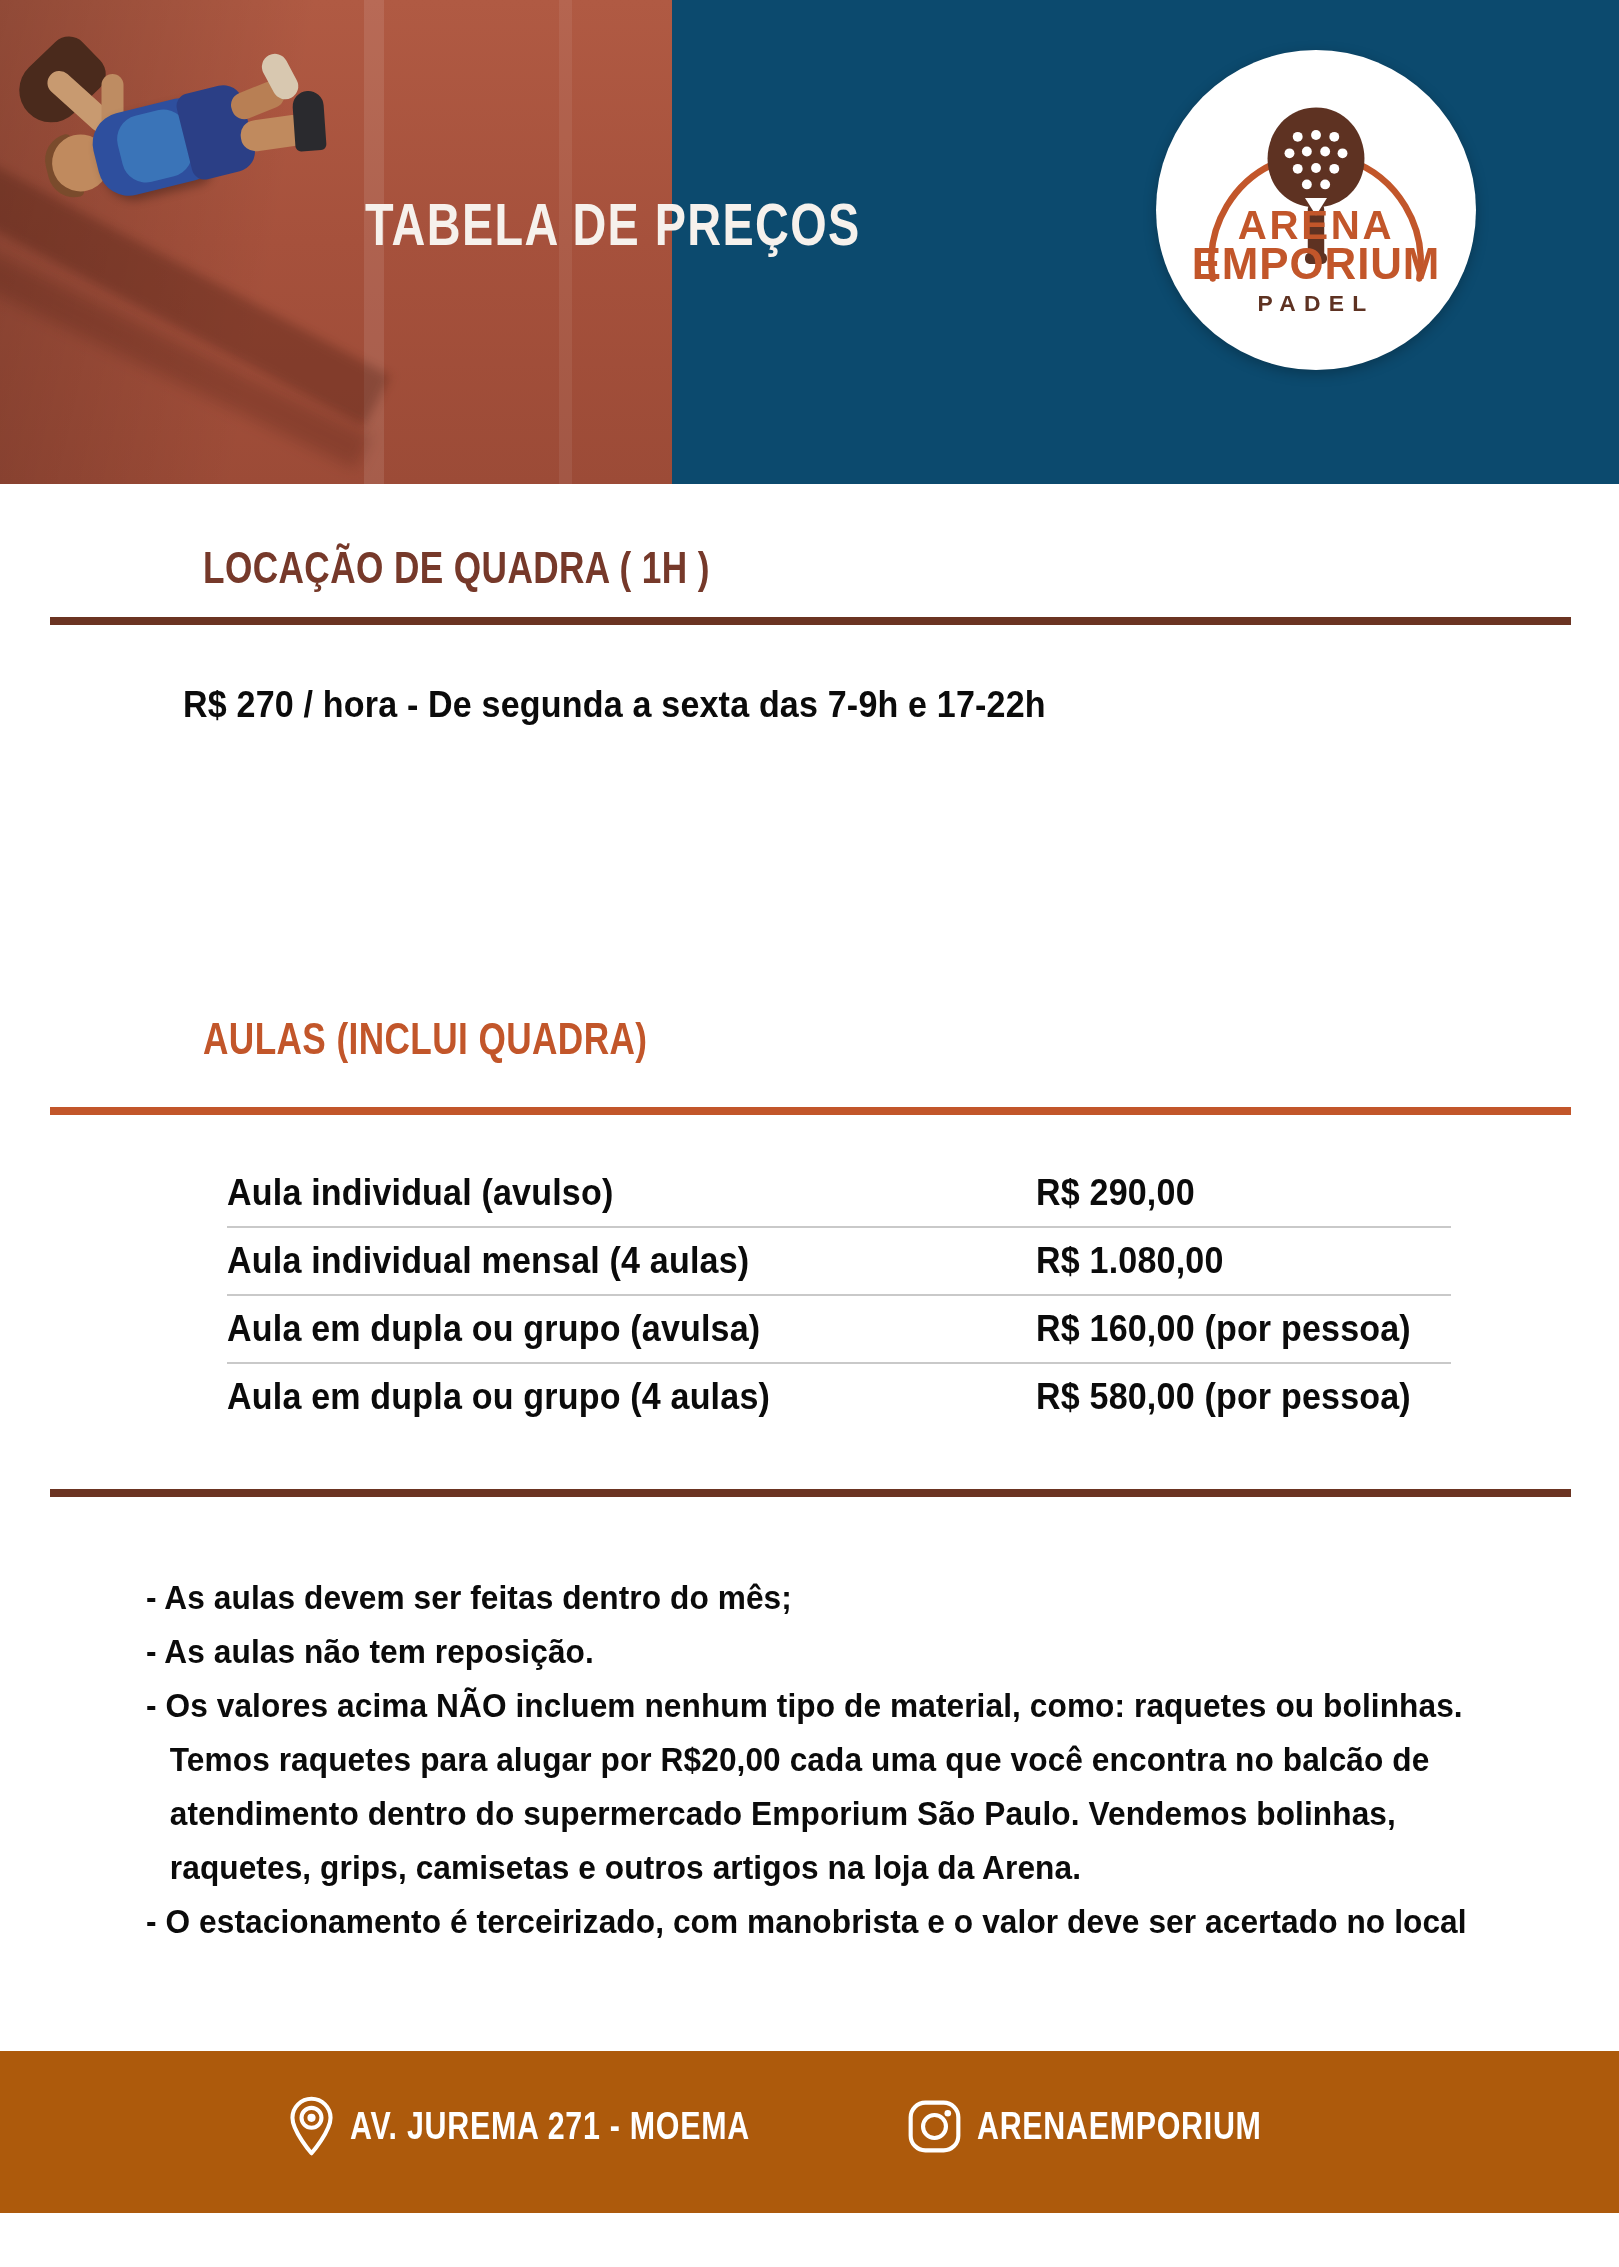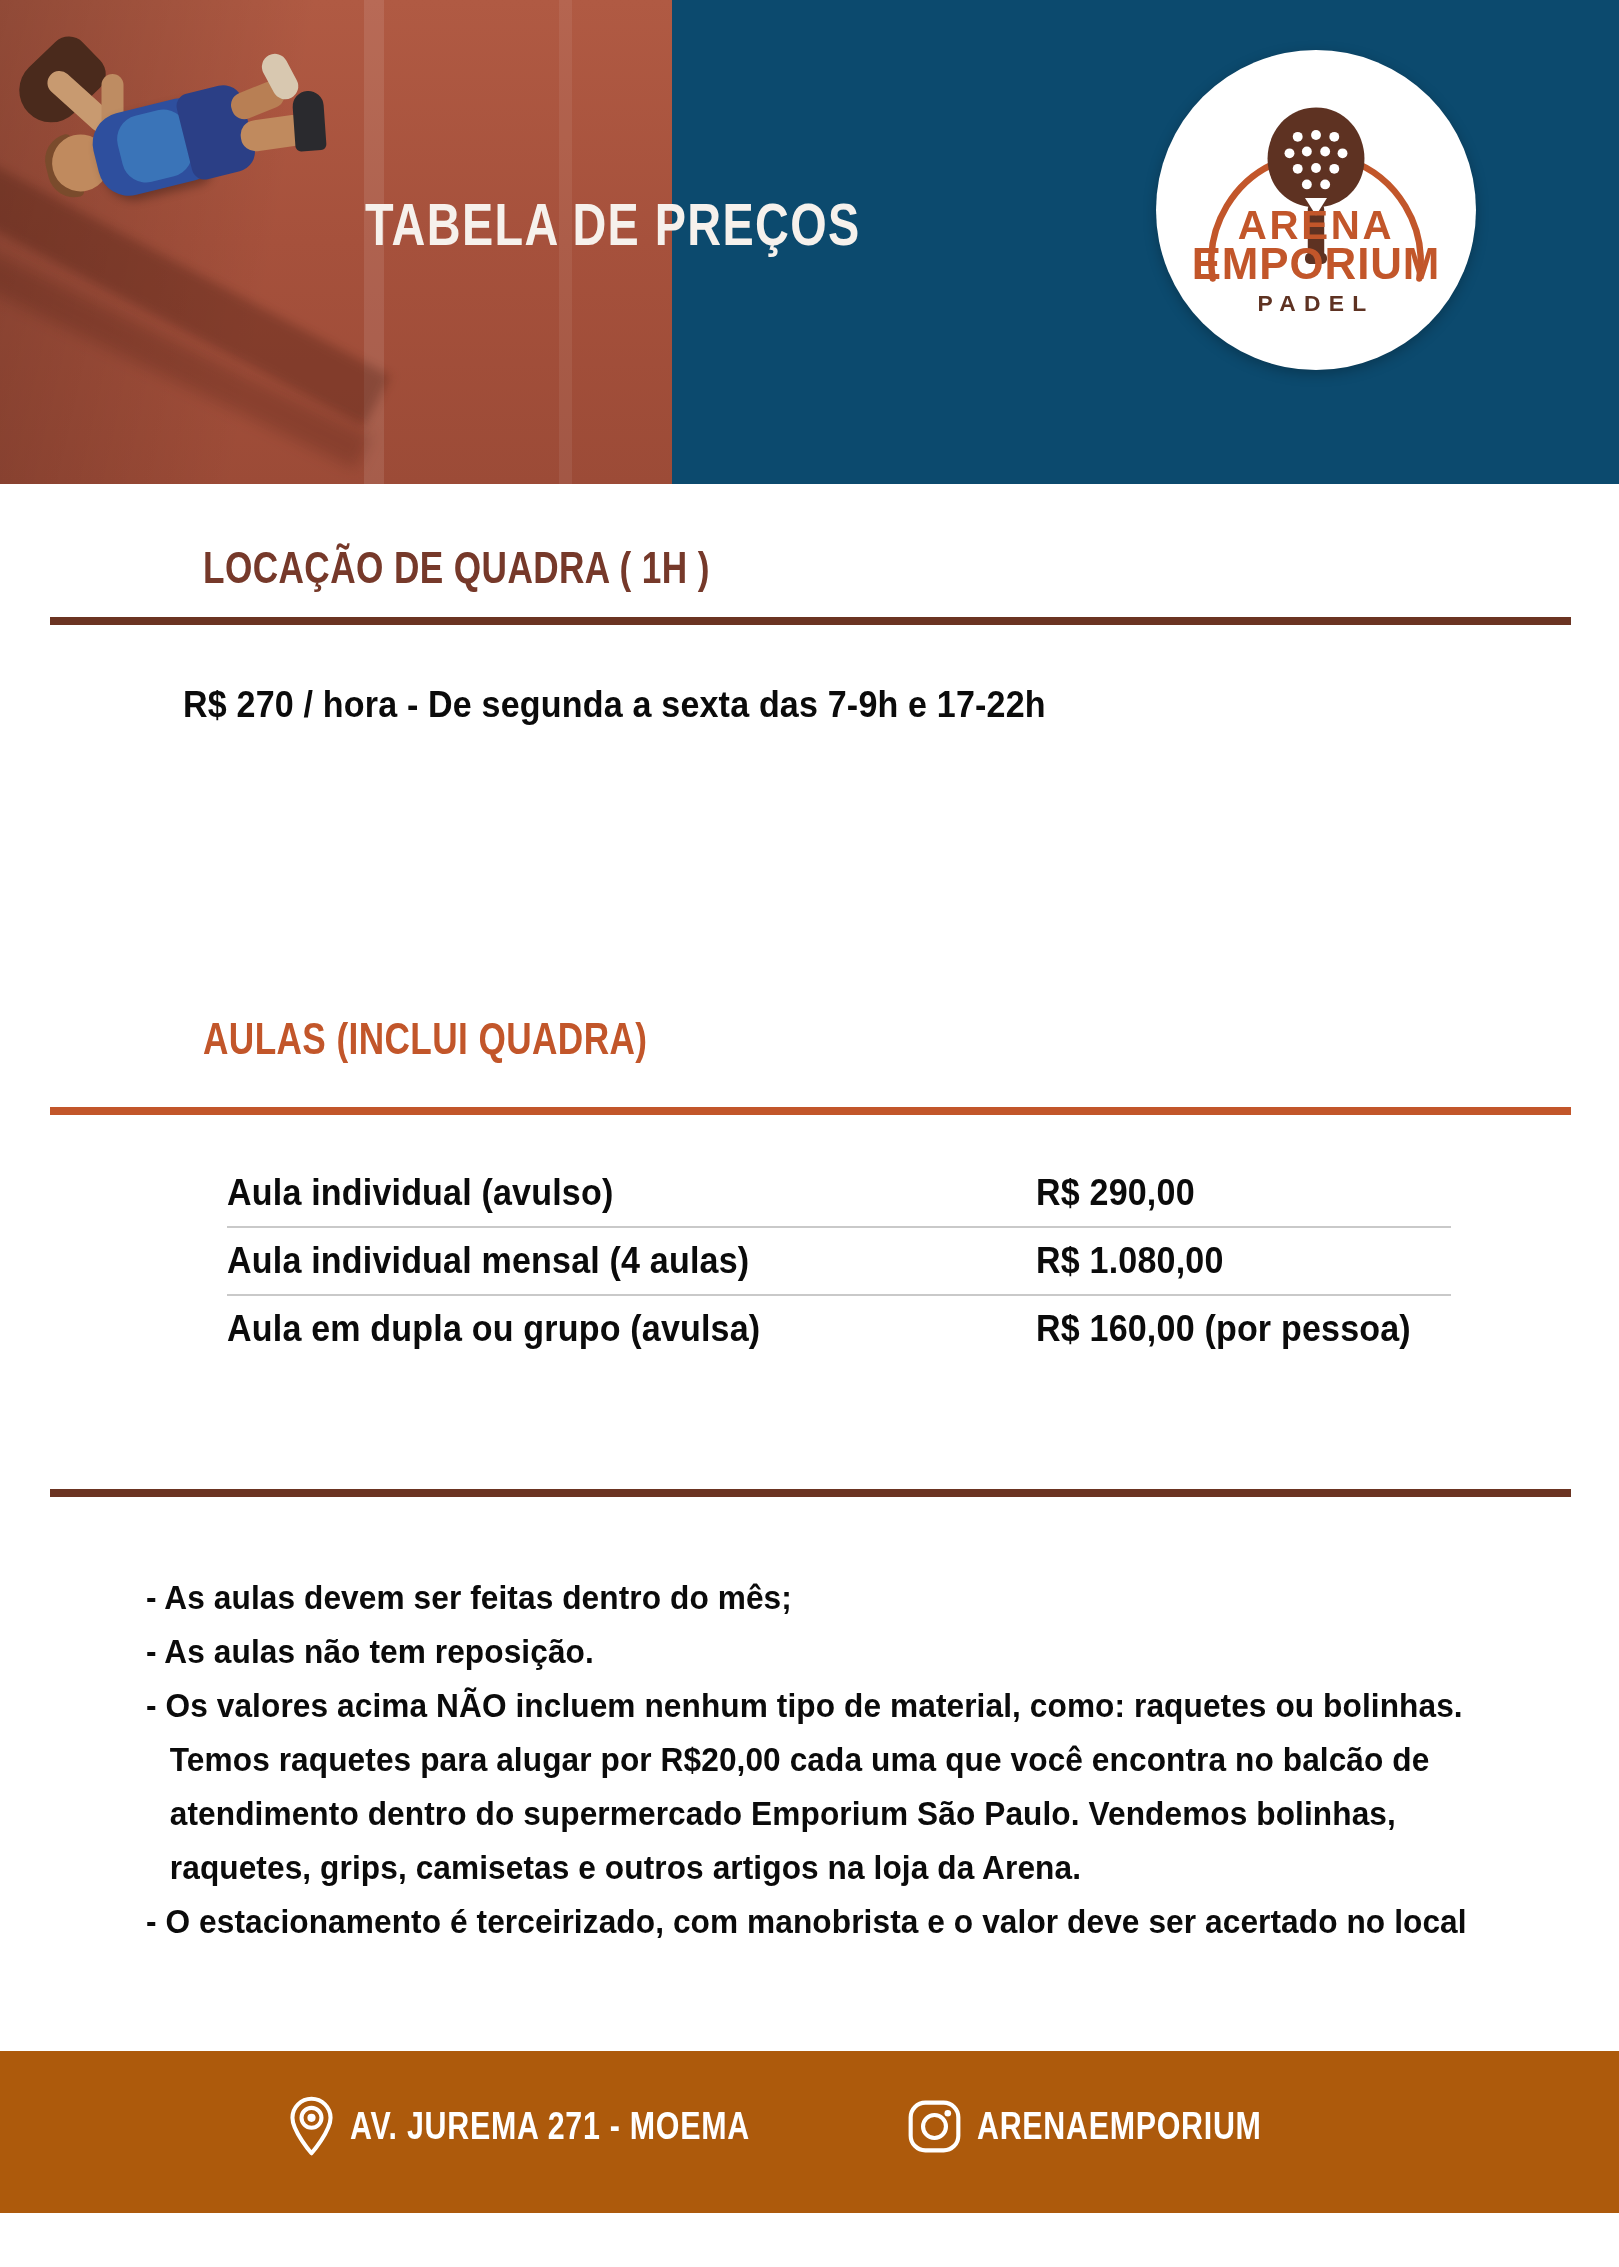--- a/index.html
+++ b/index.html
@@ -417,20 +417,24 @@
       <div class="cell-text cell-price">R$ 290,00</div>
     </div>
     <div class="row">
       <div class="cell-text cell-label">Aula individual mensal (4 aulas)</div>
       <div class="cell-text cell-price">R$ 1.080,00</div>
     </div>
     <div class="row">
       <div class="cell-text cell-label">Aula em dupla ou grupo (avulsa)</div>
       <div class="cell-text cell-price">R$ 160,00 (por pessoa)</div>
     </div>
+    <div class="row">
+      <div class="cell-text cell-label">Aula em dupla ou grupo (4 aulas)</div>
+      <div class="cell-text cell-price">R$ 580,00 (por pessoa)</div>
+    </div>
   </div>
 
   <div class="rule rule-brown rule-3"></div>
 
   <div class="notes">
     <div class="note-line">- As aulas devem ser feitas dentro do mês;</div>
     <div class="note-line">- As aulas não tem reposição.</div>
     <div class="note-line">- Os valores acima NÃO incluem nenhum tipo de material, como: raquetes ou bolinhas.</div>
     <div class="note-line note-indent">Temos raquetes para alugar por R$20,00 cada uma que você encontra no balcão de</div>
     <div class="note-line note-indent">atendimento dentro do supermercado Emporium São Paulo. Vendemos bolinhas,</div>

